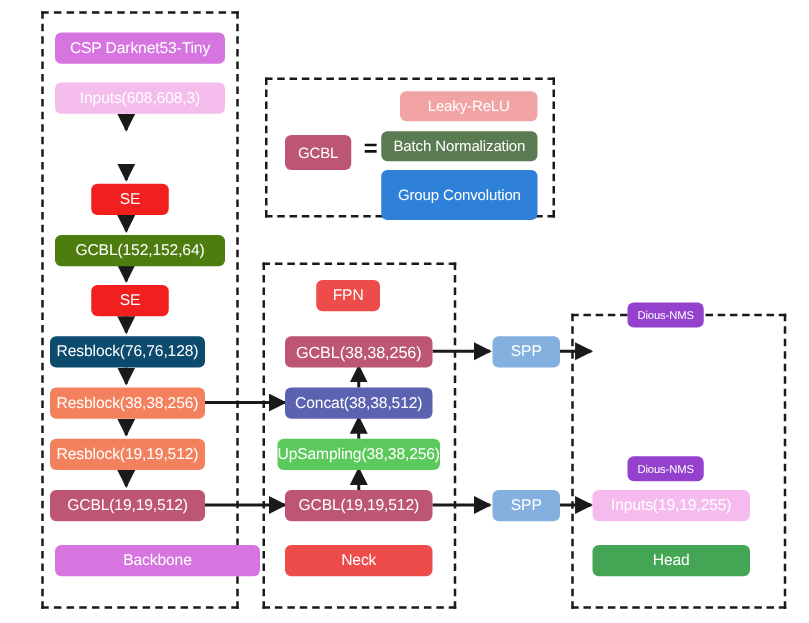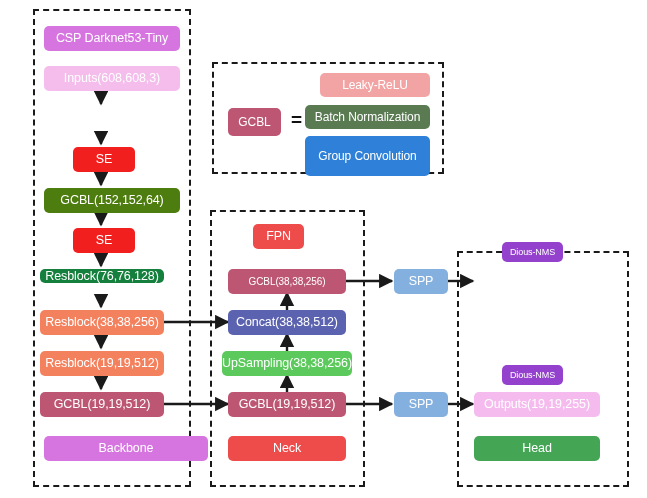--- a/index.html
+++ b/index.html
@@ -105,21 +105,21 @@
 
   <div class="node" style="left:44px;top:66px;width:136px;height:25px;background:#f4bdec;font-size:12.5px;">Inputs(608,608,3)</div>
 
 
   <div class="node" style="left:73px;top:147px;width:62px;height:25px;background:#f21f1f;font-size:12.5px;">SE</div>
 
   <div class="node" style="left:44px;top:188px;width:136px;height:25px;background:#4d7c0f;font-size:12.5px;">GCBL(152,152,64)</div>
 
   <div class="node" style="left:73px;top:228px;width:62px;height:25px;background:#f21f1f;font-size:12.5px;">SE</div>
 
-  <div class="node" style="left:40px;top:269px;width:124px;height:14px;background:#15803d;font-size:12.5px;">Resblock(76,76,128)</div>
+  <div class="node" style="left:40px;top:269px;width:124px;height:25px;background:#0c4a6e;font-size:12.5px;">Resblock(76,76,128)</div>
 
   <div class="node" style="left:40px;top:310px;width:124px;height:25px;background:#f4815e;font-size:12.5px;">Resblock(38,38,256)</div>
 
   <div class="node" style="left:40px;top:351px;width:124px;height:25px;background:#f4815e;font-size:12.5px;">Resblock(19,19,512)</div>
 
   <div class="node" style="left:40px;top:392px;width:124px;height:25px;background:#bd5673;font-size:12.5px;">GCBL(19,19,512)</div>
 
   <div class="node" style="left:44px;top:436px;width:164px;height:25px;background:#d675e0;font-size:12.5px;">Backbone</div>
 
   <div class="node" style="left:228px;top:108px;width:53px;height:28px;background:#bd5673;font-size:12px;">GCBL</div>
@@ -127,36 +127,36 @@
   <div class="eq" style="left:291px;top:109px;font-size:19px;">=</div>
 
   <div class="node" style="left:320px;top:73px;width:110px;height:24px;background:#f2a3a3;font-size:12px;">Leaky-ReLU</div>
 
   <div class="node" style="left:305px;top:105px;width:125px;height:24px;background:#5a7b52;font-size:12px;">Batch Normalization</div>
 
   <div class="node" style="left:305px;top:136px;width:125px;height:40px;background:#2e80d8;font-size:12px;">Group Convolution</div>
 
   <div class="node" style="left:253px;top:224px;width:51px;height:25px;background:#ee4b4b;font-size:12.5px;">FPN</div>
 
-  <div class="node" style="left:228px;top:269px;width:118px;height:25px;background:#bd5673;font-size:10px;">GCBL(38,38,256)</div>
+  <div class="node" style="left:228px;top:269px;width:118px;height:25px;background:#bd5673;font-size:13px;">GCBL(38,38,256)</div>
 
   <div class="node" style="left:228px;top:310px;width:118px;height:25px;background:#5b62b0;font-size:12.5px;">Concat(38,38,512)</div>
 
   <div class="node" style="left:222px;top:351px;width:130px;height:25px;background:#5cc95c;font-size:12.5px;">UpSampling(38,38,256)</div>
 
   <div class="node" style="left:228px;top:392px;width:118px;height:25px;background:#bd5673;font-size:12.5px;">GCBL(19,19,512)</div>
 
   <div class="node" style="left:228px;top:436px;width:118px;height:25px;background:#ee4b4b;font-size:12.5px;">Neck</div>
 
   <div class="node" style="left:394px;top:269px;width:54px;height:25px;background:#84b0e0;font-size:12.5px;">SPP</div>
 
   <div class="node" style="left:394px;top:392px;width:54px;height:25px;background:#84b0e0;font-size:12.5px;">SPP</div>
 
   <div class="node" style="left:502px;top:242px;width:61px;height:20px;background:#9442cd;font-size:9px;">Dious-NMS</div>
 
 
   <div class="node" style="left:502px;top:365px;width:61px;height:20px;background:#9442cd;font-size:9px;">Dious-NMS</div>
 
-  <div class="node" style="left:474px;top:392px;width:126px;height:25px;background:#f5bbee;font-size:12.5px;">Outputs(19,19,255)</div>
+  <div class="node" style="left:474px;top:392px;width:126px;height:25px;background:#f5bbee;font-size:12.5px;">Inputs(19,19,255)</div>
 
   <div class="node" style="left:474px;top:436px;width:126px;height:25px;background:#44a655;font-size:12.5px;">Head</div>
 
 </div>
 
 </body></html>

